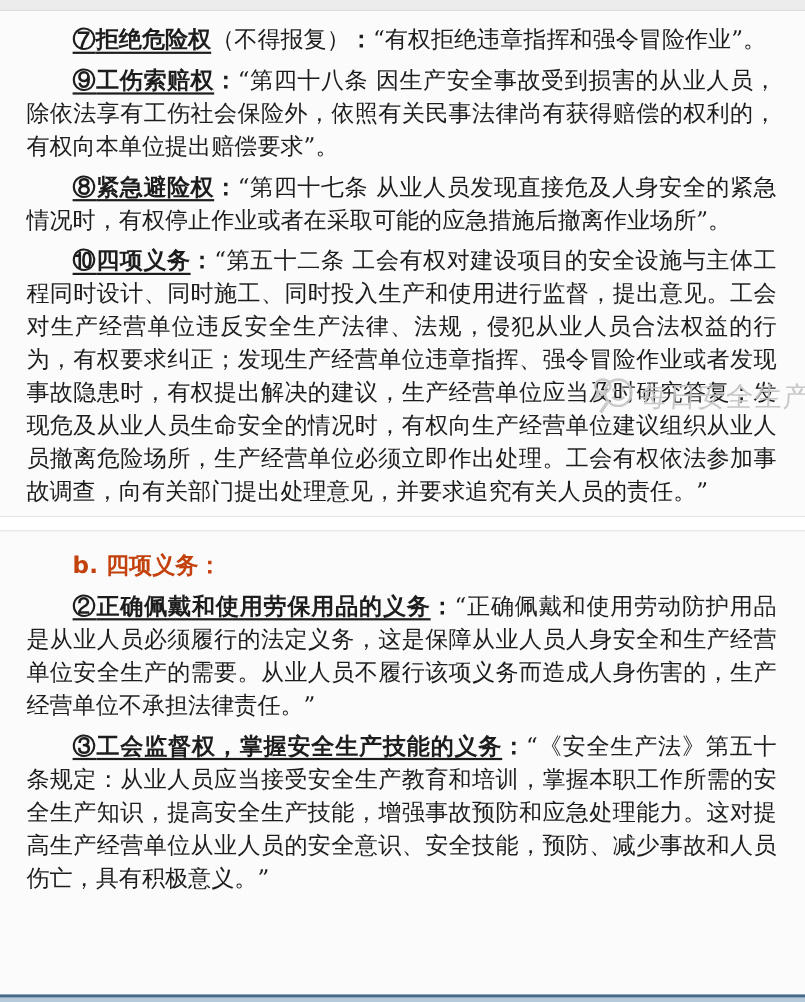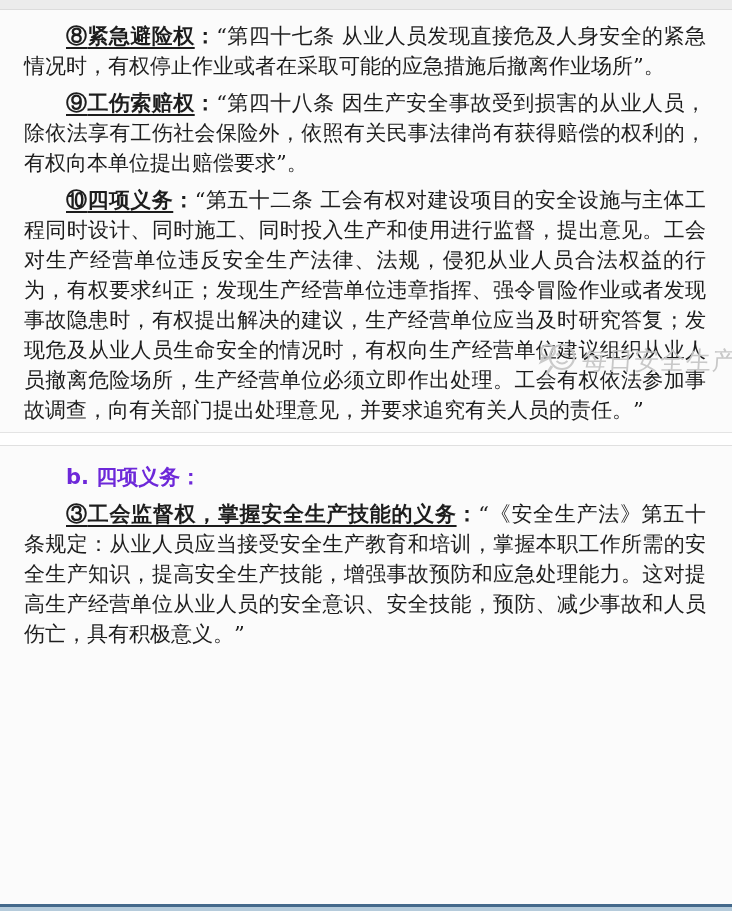--- a/index.html
+++ b/index.html
@@ -34,21 +34,21 @@
     font-weight: bold;
     text-decoration: underline;
     text-underline-offset: 4px;
   }
   .pparen { font-weight: normal; }
   .pcolon { font-weight: bold; }
   .sec-heading {
     font-size: 21px;
     line-height: 30px;
     font-weight: bold;
-    color: #6d28d9;
+    color: #c2410c;
     margin: 10px 0 4px;
     text-indent: 2em;
     font-family: "DejaVu Sans", "Liberation Sans", sans-serif;
   }
   .section-divider {
     height: 12px;
     background: #ffffff;
     border-top: 1px solid #e4e4e4;
     border-bottom: 1px solid #e0e0e0;
     margin: 6px 0 2px;
@@ -81,35 +81,37 @@
 </style>
 </head>
 <body>
 
 <div class="top-band"></div>
 
 <div class="doc">
 
   <div class="content">
 
+    <p class="para"><span class="phead"><span>⑦</span><span>拒绝危险权</span></span><span class="pparen">（不得报复）</span><span class="pcolon">：</span><span class="pbody">“有权拒绝违章指挥和强令冒险作业”。</span></p>
+
+    <p class="para"><span class="phead"><span>⑨</span><span>工伤索赔权</span></span><span class="pcolon">：</span><span class="pbody">“第四十八条 因生产安全事故受到损害的从业人员，除依法享有工伤社会保险外，依照有关民事法律尚有获得赔偿的权利的，有权向本单位提出赔偿要求”。</span></p>
 
     <p class="para"><span class="phead"><span>⑧</span><span>紧急避险权</span></span><span class="pcolon">：</span><span class="pbody">“第四十七条 从业人员发现直接危及人身安全的紧急情况时，有权停止作业或者在采取可能的应急措施后撤离作业场所”。</span></p>
-
-    <p class="para"><span class="phead"><span>⑨</span><span>工伤索赔权</span></span><span class="pcolon">：</span><span class="pbody">“第四十八条 因生产安全事故受到损害的从业人员，除依法享有工伤社会保险外，依照有关民事法律尚有获得赔偿的权利的，有权向本单位提出赔偿要求”。</span></p>
 
     <p class="para"><span class="phead"><span>⑩</span><span>四项义务</span></span><span class="pcolon">：</span><span class="pbody">“第五十二条 工会有权对建设项目的安全设施与主体工程同时设计、同时施工、同时投入生产和使用进行监督，提出意见。工会对生产经营单位违反安全生产法律、法规，侵犯从业人员合法权益的行为，有权要求纠正；发现生产经营单位违章指挥、强令冒险作业或者发现事故隐患时，有权提出解决的建议，生产经营单位应当及时研究答复；发现危及从业人员生命安全的情况时，有权向生产经营单位建议组织从业人员撤离危险场所，生产经营单位必须立即作出处理。工会有权依法参加事故调查，向有关部门提出处理意见，并要求追究有关人员的责任。”</span></p>
   </div>
 
   <div class="section-divider"></div>
 
   <div class="content">
 
     <div class="sec-heading">b. 四项义务：</div>
 
 
+    <p class="para"><span class="phead"><span>②</span><span>正确佩戴和使用劳保用品的义务</span></span><span class="pcolon">：</span><span class="pbody">“正确佩戴和使用劳动防护用品是从业人员必须履行的法定义务，这是保障从业人员人身安全和生产经营单位安全生产的需要。从业人员不履行该项义务而造成人身伤害的，生产经营单位不承担法律责任。”</span></p>
 
     <p class="para"><span class="phead"><span>③</span><span>工会监督权，掌握安全生产技能的义务</span></span><span class="pcolon">：</span><span class="pbody">“《安全生产法》第五十条规定：从业人员应当接受安全生产教育和培训，掌握本职工作所需的安全生产知识，提高安全生产技能，增强事故预防和应急处理能力。这对提高生产经营单位从业人员的安全意识、安全技能，预防、减少事故和人员伤亡，具有积极意义。”</span></p>
 
   </div>
 </div>
 
 <div class="watermark">
   <span>
     <svg width="44" height="42" viewBox="0 0 44 42">
       <g fill="none" stroke="#c8c8c8" stroke-width="2.2">

